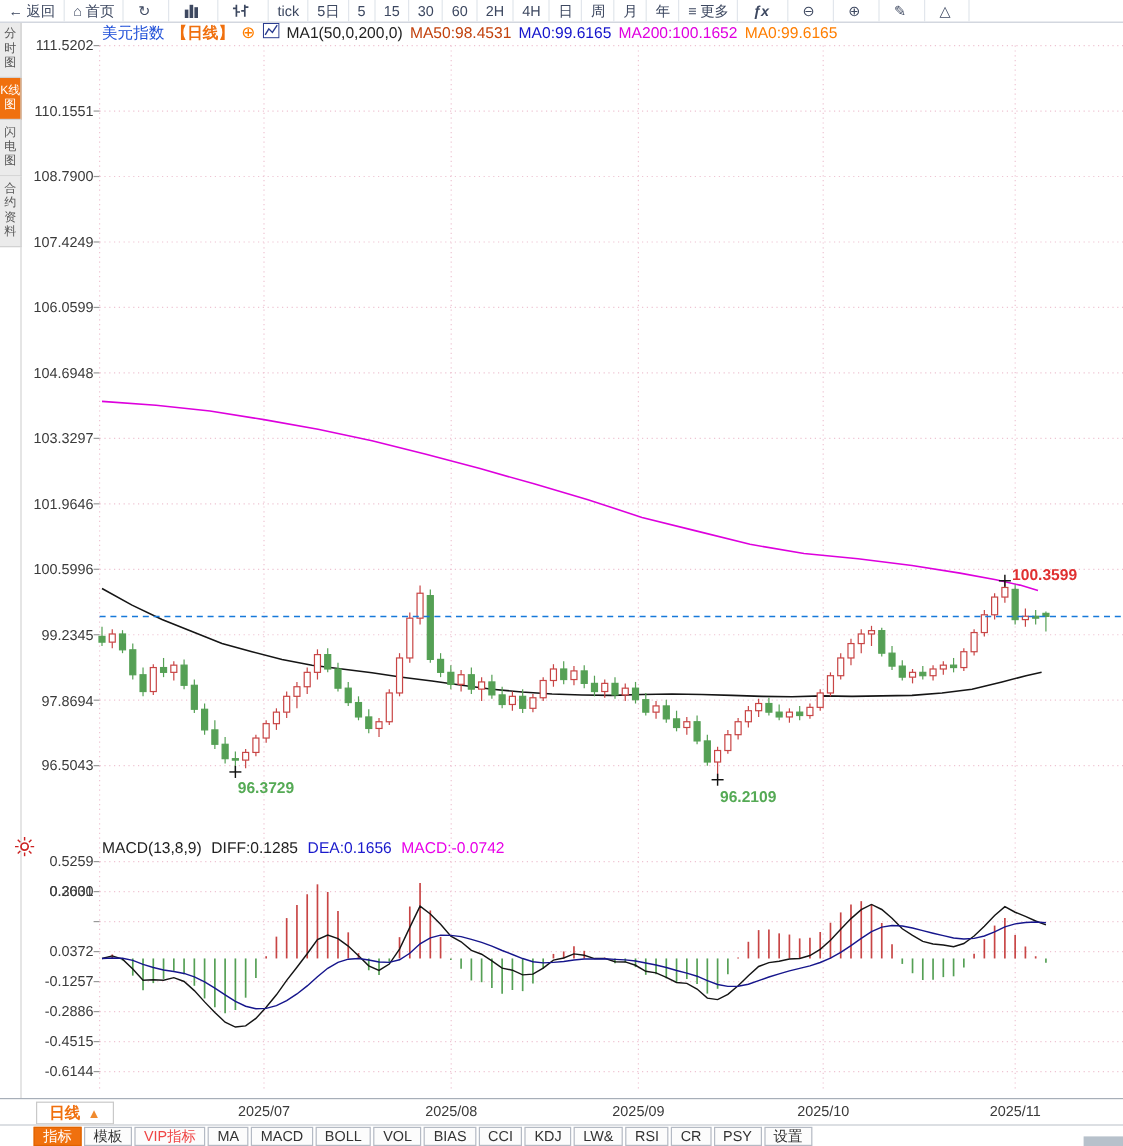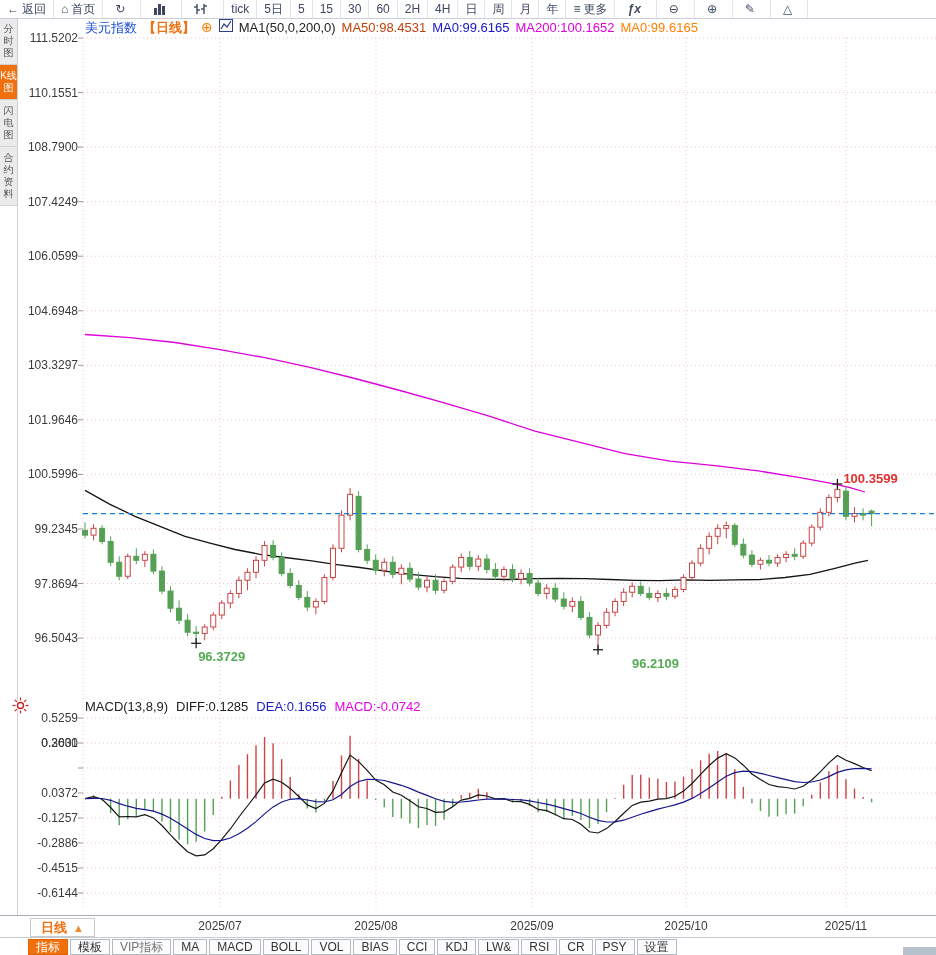--- a/index.html
+++ b/index.html
@@ -30,21 +30,21 @@
   .sep1{position:absolute;left:0;top:915px;width:936px;height:0;border-top:1px solid #a7aeb8;z-index:4;}
   .sep2{position:absolute;left:0;top:937px;width:936px;height:0;border-top:1px solid #c6cad1;z-index:4;}
   .vline{position:absolute;left:17px;top:18px;width:0;height:897px;border-left:1px solid #d4d4d4;z-index:2;}
   .period-btn{position:absolute;left:30px;top:918px;height:17px;padding:0 10px;border:1px solid #c9c9c9;
               color:#f0700e;font-size:13px;font-weight:bold;line-height:17px;background:#fff;z-index:7;cursor:pointer;}
   .period-btn .tri{color:#f08a2e;font-size:11px;margin-left:6px;}
   .tabsrow{position:absolute;left:28px;top:939px;height:16px;display:flex;z-index:7;}
   .btab{flex:none;height:14px;line-height:14px;padding:0 7px;margin-right:2px;border:1px solid #b4bac4;
         background:#fcfcfc;color:#333;font-size:12px;cursor:pointer;}
   .btab.active{background:#f0700e;border-color:#e06400;color:#fff;}
-  .btab.vip{color:#737373;}
+  .btab.vip{color:#ef4444;}
   .watermark{position:absolute;left:782px;top:894px;font-size:35px;font-weight:bold;letter-spacing:4px;
              color:#ccd5df;z-index:3;}
   .corner-block{position:absolute;left:903px;top:947px;width:33px;height:8px;background:#b7c1cb;z-index:6;}
   .sun-icon{position:absolute;left:12px;top:697px;width:17px;height:17px;z-index:9;cursor:pointer;}
   svg.layer{position:absolute;left:0;top:0;z-index:1;}
   .macd-header{position:absolute;left:85px;top:699px;font-size:13px;line-height:16px;white-space:nowrap;z-index:8;}
   .macd-header span{margin-right:8px;}
 </style>
 </head>
 <body>
@@ -523,21 +523,21 @@
       <div class="ylab" style="top: 836px;">-0.2886</div>
       <div class="ylab" style="top: 861px;">-0.4515</div>
       <div class="ylab" style="top: 886px;">-0.6144</div>
       <div class="xlab" style="left: 188px;">2025/07</div>
       <div class="xlab" style="left: 344px;">2025/08</div>
       <div class="xlab" style="left: 500px;">2025/09</div>
       <div class="xlab" style="left: 654px;">2025/10</div>
       <div class="xlab" style="left: 814px;">2025/11</div>
       <div class="annot" style="left: 843.4px; top: 470.971px; color: rgb(224, 48, 48);">100.3599</div>
       <div class="annot" style="left: 198.15px; top: 649.293px; color: rgb(85, 170, 85);">96.3729</div>
-      <div class="annot" style="left: 632px; top: 655.766px; color: rgb(85, 170, 85);">96.2109</div>
+      <div class="annot" style="left: 600px; top: 655.766px; color: rgb(85, 170, 85);">96.2109</div>
     </div>
 
   <span class="sun-icon">
     <svg width="17" height="17" viewBox="0 0 17 17">
       <circle cx="8.5" cy="8.5" r="3" fill="none" stroke="#cc2222" stroke-width="1.4"></circle>
       <g stroke="#cc2222" stroke-width="1.2">
         <line x1="8.5" y1="0.5" x2="8.5" y2="3.5"></line>
           <line x1="8.5" y1="13.5" x2="8.5" y2="16.5"></line>
         <line x1="0.5" y1="8.5" x2="3.5" y2="8.5"></line>
           <line x1="13.5" y1="8.5" x2="16.5" y2="8.5"></line>

